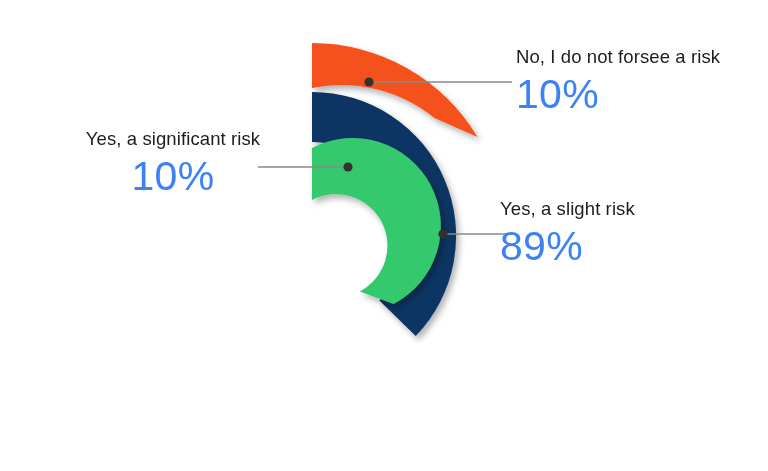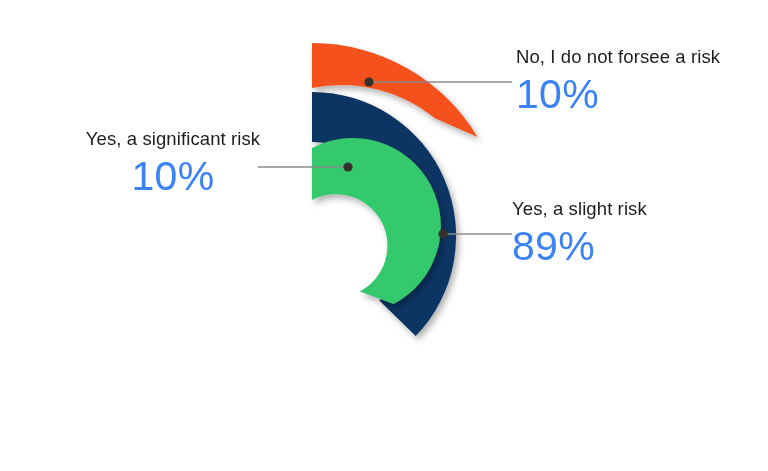--- a/index.html
+++ b/index.html
@@ -48,21 +48,21 @@
     letter-spacing: 0.3px;
     color: #3b82f6;
     display: block;
     margin-top: 7px;
   }
   .callout.align-left  { text-align: left; }
   .callout.align-right { text-align: center; }
 
   #callout-0 { left: 516px; top: 48px;  }
   #callout-1 { left: 84px;  top: 130px; width: 178px; }
-  #callout-2 { left: 512px; top: 200px; }
+  #callout-2 { left: 500px; top: 200px; }
 </style>
 </head>
 <body>
 
 <div id="stage">
 
   <svg id="chart-svg" viewBox="0 0 768 471">
     <defs>
       <filter id="arcShadow" x="-30%" y="-30%" width="170%" height="170%">
         <feDropShadow dx="3" dy="4" stdDeviation="3.2" flood-color="#000000" flood-opacity="0.30"></feDropShadow>

